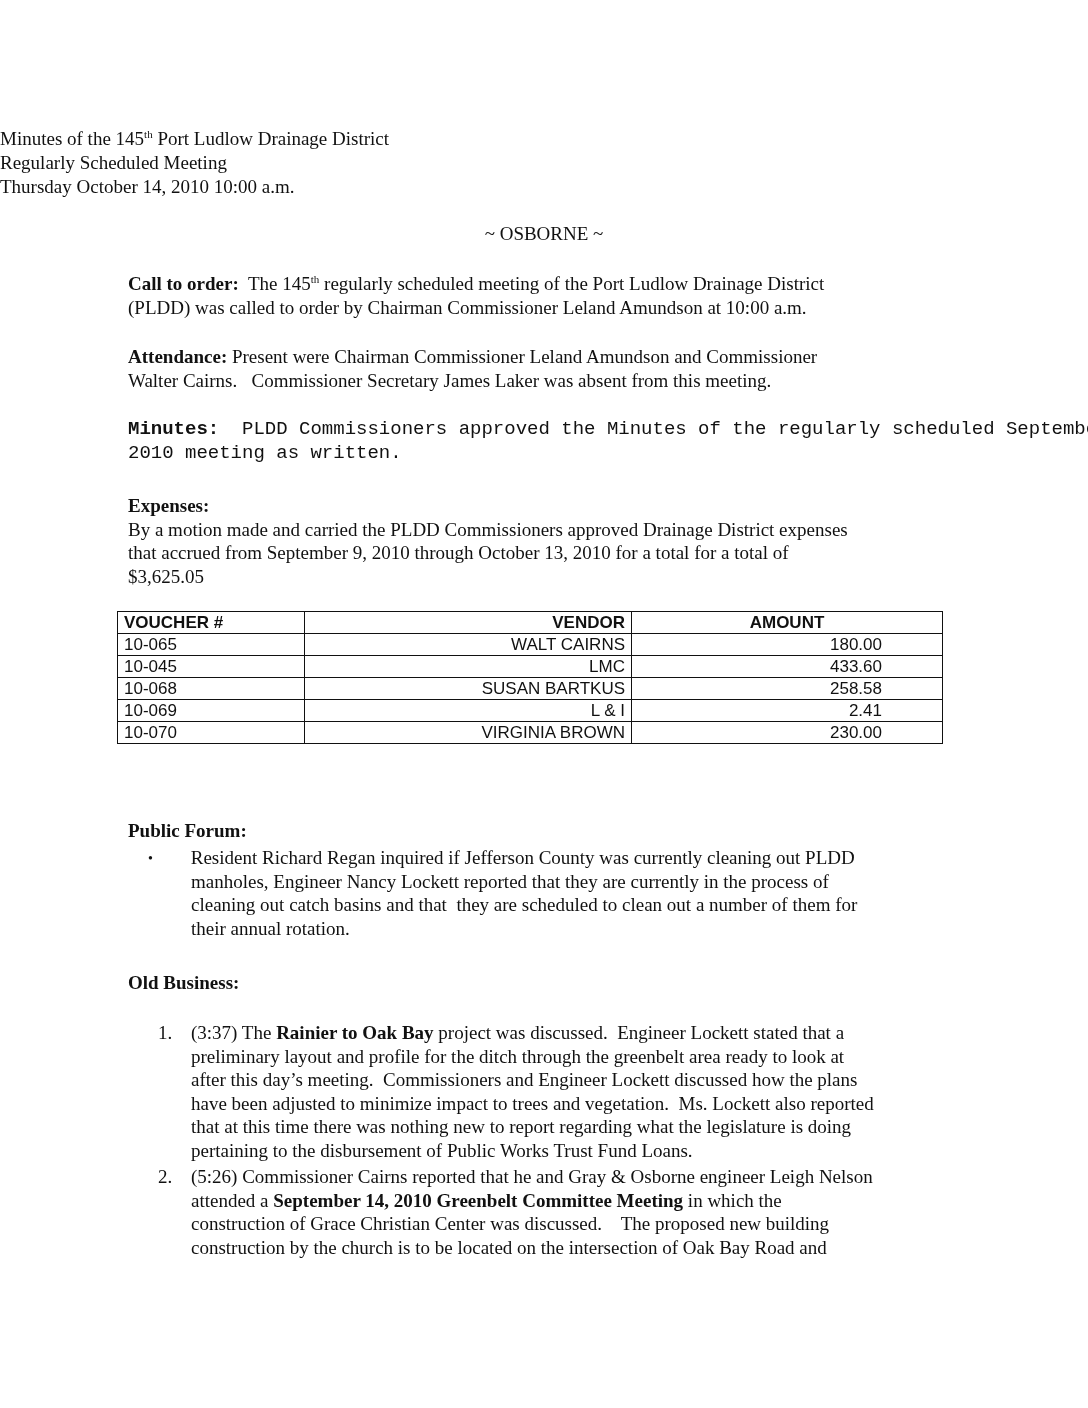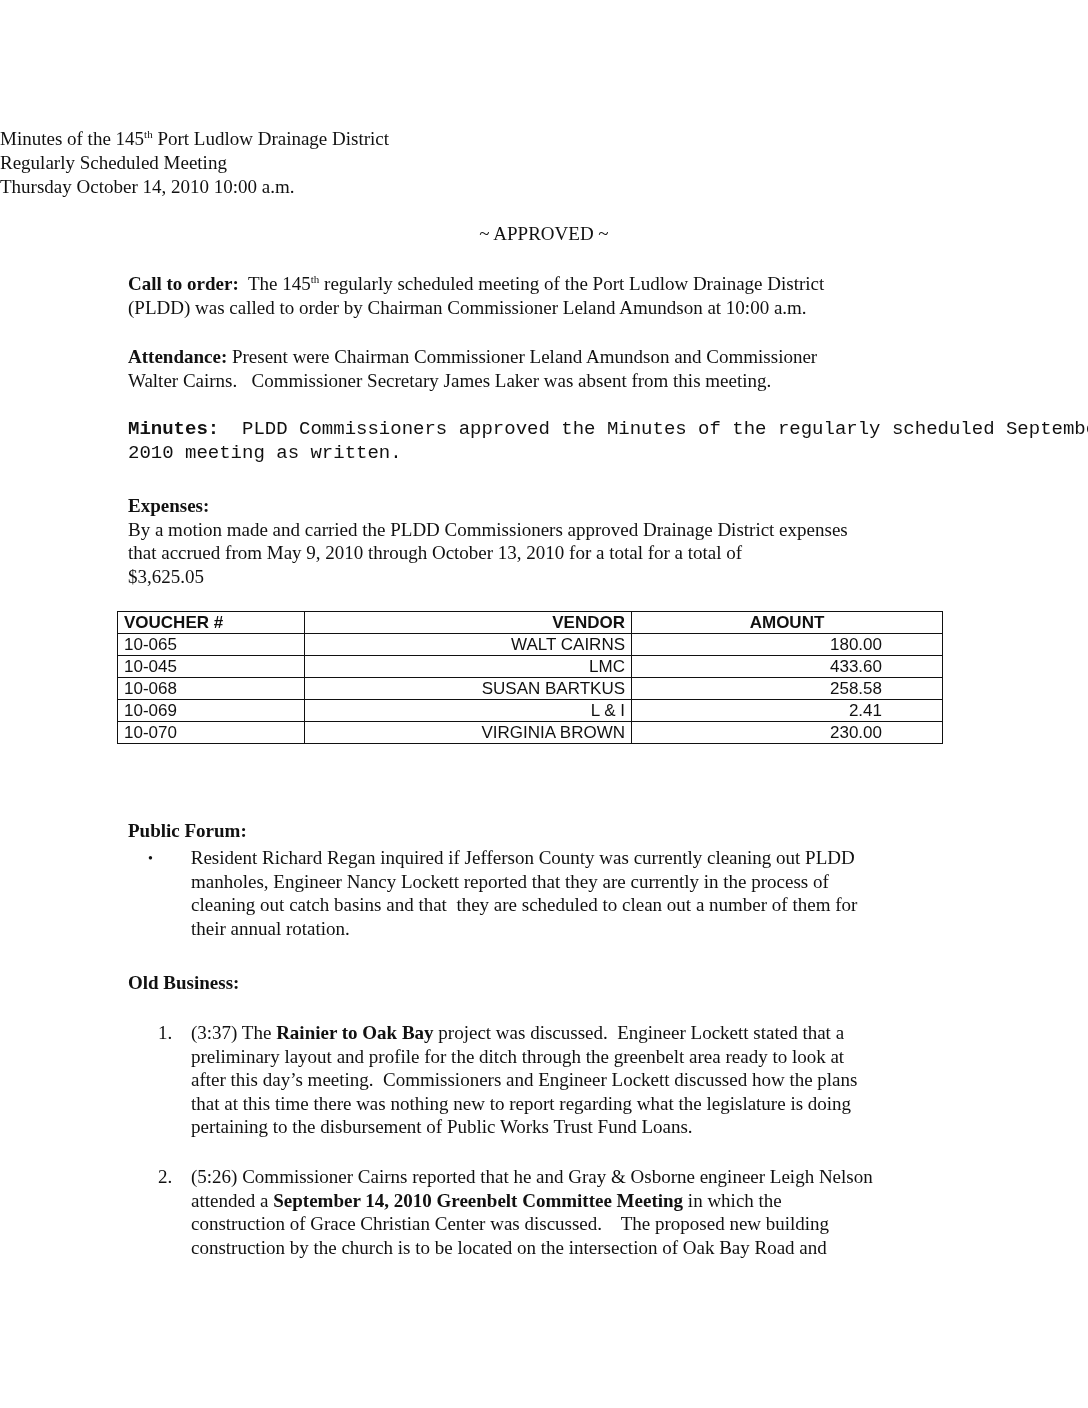--- a/index.html
+++ b/index.html
@@ -44,41 +44,41 @@
 </head>
 <body>
 
 <div class="page">
 
   <div class="header">
     <div><span>Minutes of the 145</span><sup>th</sup><span> Port Ludlow Drainage District</span></div>
     <div>Regularly Scheduled Meeting</div>
     <div>Thursday October 14, 2010 10:00 a.m.</div>
   </div>
-  <div class="approved">~ APPROVED ~</div>
+  <div class="approved">~ OSBORNE ~</div>
 
   <div class="para" style="top:272px;">
     <span class="line"><b>Call to order:</b><span style="white-space:pre">  The 145</span><sup>th</sup><span> regularly scheduled meeting of the Port Ludlow Drainage District</span></span>
     <span class="line">(PLDD) was called to order by Chairman Commissioner Leland Amundson at 10:00 a.m.</span>
   </div>
 
   <div class="para" style="top:345px;">
     <span class="line"><b>Attendance:</b><span style="white-space:pre"> Present were Chairman Commissioner Leland Amundson and Commissioner</span></span>
     <span class="line" style="white-space:pre">Walter Cairns.   Commissioner Secretary James Laker was absent from this meeting.</span>
   </div>
 
   <div class="para" style="top:418px;font-family:Liberation Mono, monospace;">
     <span class="line"><b>Minutes:</b><span style="white-space:pre">  PLDD Commissioners approved the Minutes of the regularly scheduled September 9,</span></span>
     <span class="line">2010 meeting as written.</span>
   </div>
 
   <div class="para" style="top:494px;">
     <span class="line bold">Expenses:</span>
     <span class="line">By a motion made and carried the PLDD Commissioners approved Drainage District expenses</span>
-    <span class="line">that accrued from May 9, 2010 through October 13, 2010 for a total for a total of</span>
+    <span class="line">that accrued from September 9, 2010 through October 13, 2010 for a total for a total of</span>
     <span class="line">$3,625.05</span>
   </div>
 
   <table class="vouchers">
     <thead>
       <tr>
         <th class="c1">VOUCHER #</th>
         <th class="c2">VENDOR</th>
         <th class="c3">AMOUNT</th>
       </tr>
@@ -125,20 +125,21 @@
 
   <div class="para" style="top:971px;">
     <span class="line bold">Old Business:</span>
   </div>
 
   <span class="num" style="top:1021px;">1.</span>
   <div class="list-item" style="top:1021px;">
     <span class="line"><span>(3:37) The </span><b>Rainier to Oak Bay</b><span style="white-space:pre"> project was discussed.  Engineer Lockett stated that a</span></span>
     <span class="line">preliminary layout and profile for the ditch through the greenbelt area ready to look at</span>
     <span class="line" style="white-space:pre">after this day’s meeting.  Commissioners and Engineer Lockett discussed how the plans</span>
+    <span class="line" style="white-space:pre">have been adjusted to minimize impact to trees and vegetation.  Ms. Lockett also reported</span>
     <span class="line">that at this time there was nothing new to report regarding what the legislature is doing</span>
     <span class="line">pertaining to the disbursement of Public Works Trust Fund Loans.</span>
   </div>
 
   <span class="num" style="top:1165px;">2.</span>
   <div class="list-item" style="top:1165px;">
     <span class="line">(5:26) Commissioner Cairns reported that he and Gray &amp; Osborne engineer Leigh Nelson</span>
     <span class="line"><span>attended a </span><b>September 14, 2010 Greenbelt Committee Meeting</b><span> in which the</span></span>
     <span class="line" style="white-space:pre">construction of Grace Christian Center was discussed.    The proposed new building</span>
     <span class="line">construction by the church is to be located on the intersection of Oak Bay Road and</span>

